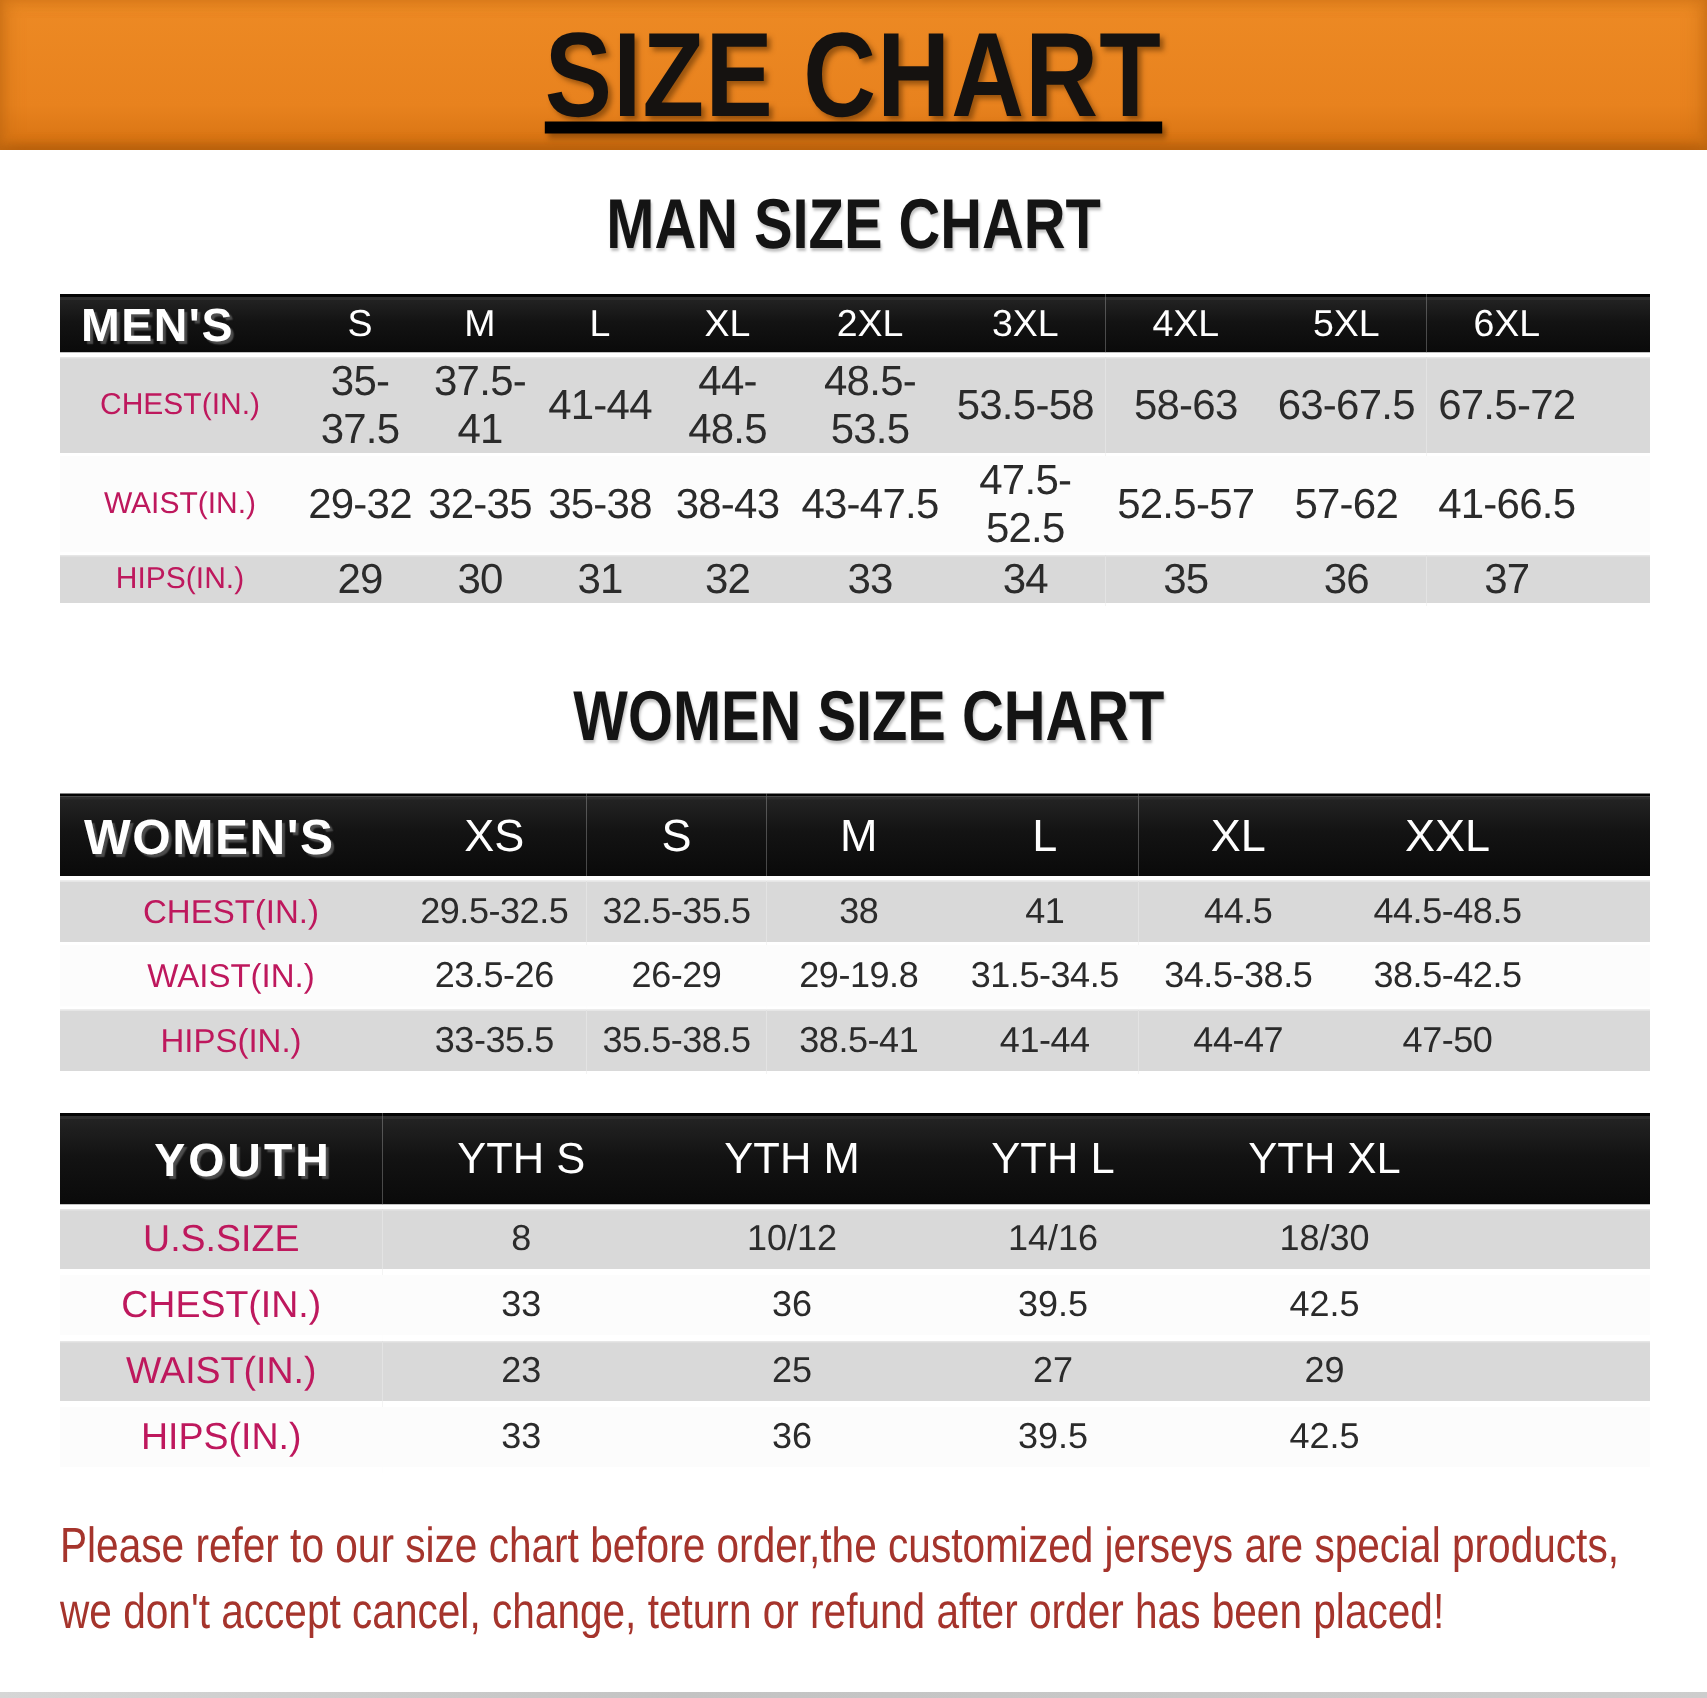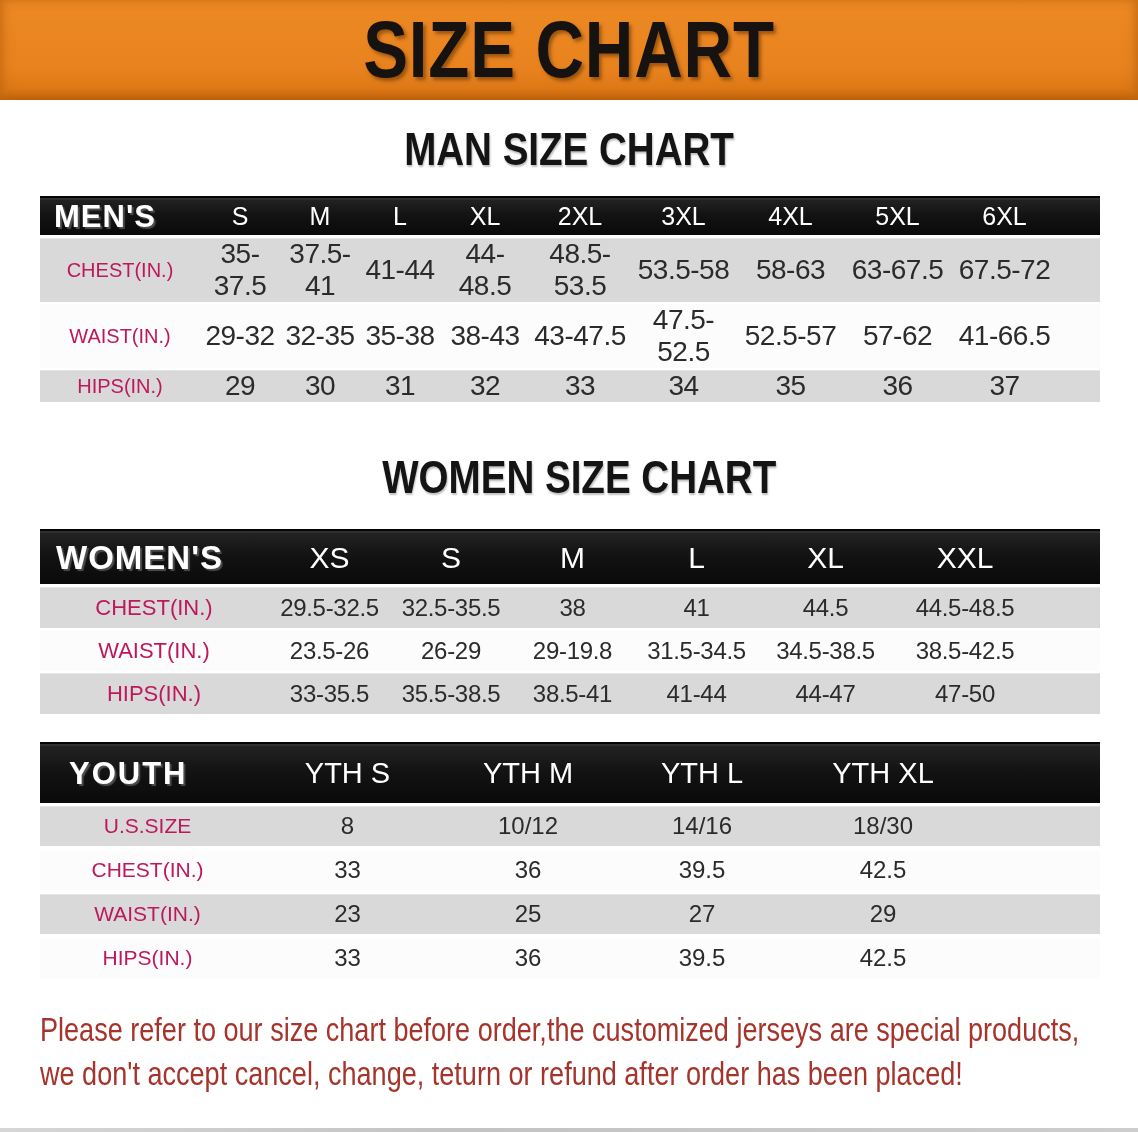--- a/index.html
+++ b/index.html
@@ -4,21 +4,21 @@
 <style>
   * { margin: 0; padding: 0; box-sizing: border-box; }
   html, body { width: 1138px; background: #ffffff; font-family: "Liberation Sans", sans-serif; }
   body { height: 1132px; overflow: hidden; position: relative; }
 
   
   .banner {
     height: 100px; width: 100%;
     background: linear-gradient(180deg, #ed8a24 0%, #e8821e 70%, #d87413 96%, #c96a0e 100%);
     box-shadow: inset 6px 0 10px rgba(200,110,20,.5), inset -6px 0 10px rgba(200,110,20,.5), inset 0 -4px 6px rgba(130,60,0,.35);
-    display: flex; align-items: center; justify-content: center;
+    display: flex; align-items: center; justify-content: center; text-decoration: underline;
   }
   .banner-text {
     display: inline-block;
     font-size: 80px; font-weight: bold; color: #151210;
     letter-spacing: 1px; line-height: 1;
     transform: scaleX(0.84);
     text-shadow: 3px 3px 4px rgba(90,45,0,0.55);
   }
 
   
@@ -63,23 +63,23 @@
   .tw-men   thead th.corner { font-size: 31px; padding-left: 14px; }
   .tw-men   tbody td { height: 34px; font-size: 28px; letter-spacing: -0.5px; }
   .tw-men   tbody td.rowlabel { font-size: 20px; letter-spacing: 0; }
 
   .tw-women thead th { height: 58px; font-size: 30px; }
   .tw-women thead th.corner { font-size: 33px; padding-left: 16px; }
   .tw-women tbody td { height: 43px; font-size: 24px; letter-spacing: -0.3px; }
   .tw-women tbody td.rowlabel { font-size: 22px; letter-spacing: 0; }
 
   .tw-youth thead th { height: 64px; font-size: 29px; }
-  .tw-youth thead th.corner { font-size: 31px; padding-left: 29px; letter-spacing: 2px; }
+  .tw-youth thead th.corner { font-size: 31px; padding-left: 29px; letter-spacing: 2px; text-align: center; }
   .tw-youth tbody td { height: 44px; font-size: 24px; border-bottom: 4px solid #ffffff; }
-  .tw-youth tbody td.rowlabel { font-size: 21px; }
+  .tw-youth tbody td.rowlabel { font-size: 25px; }
 
   
   .disclaimer { margin: 26px 0 0 40px; }
   .disclaimer .line {
     display: block; white-space: nowrap;
     font-size: 33px; line-height: 44px; font-weight: normal;
     transform: scaleX(0.82); transform-origin: left center;
   }
 
   .bottom-edge {

